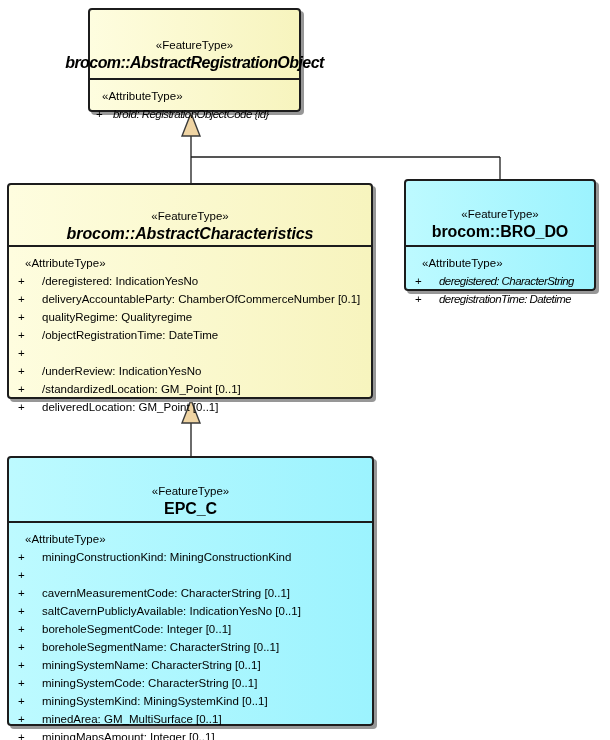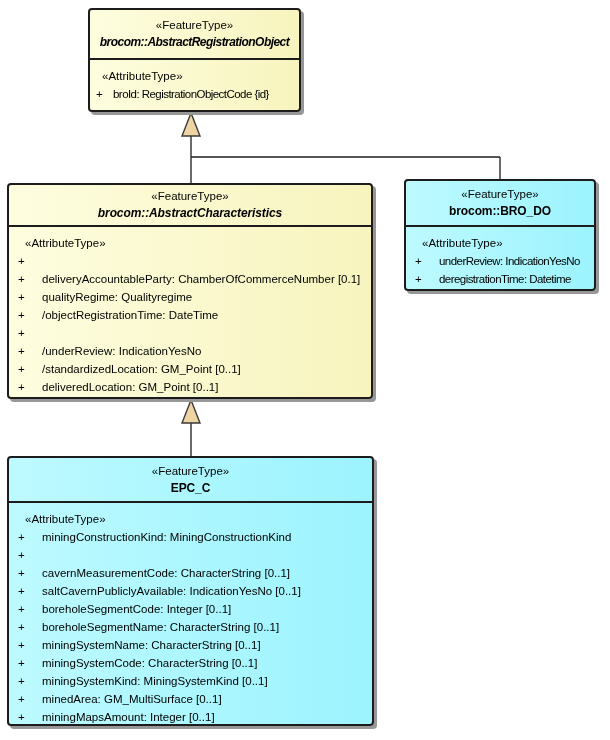--- a/index.html
+++ b/index.html
@@ -13,30 +13,31 @@
     position:absolute; box-sizing:border-box;
     border:2px solid #1c1c1c; border-radius:4px;
     box-shadow:3px 3px 0 #979797;
   }
   .yellow { background:linear-gradient(90deg,#FEFDDF 0%,#F7F4BE 100%); }
   .cyan   { background:linear-gradient(90deg,#BDFAFF 0%,#9CF3FE 100%); }
   .title {
     box-sizing:border-box; border-bottom:2px solid #1c1c1c;
     display:flex; flex-direction:column; align-items:center; justify-content:center;
     line-height:17px;
+    margin-top:20px;
   }
   .stereo { font-size:11.5px; }
-  .cls-name { font-size:12px; font-weight:bold; letter-spacing:-0.1px; }
+  .cls-name { font-size:16px; font-weight:bold; letter-spacing:-0.1px; }
   .abstract .cls-name { font-style:italic; }
   .attrs { box-sizing:border-box; padding-top:7px; }
   .section-label { font-size:11.5px; height:18px; line-height:18px; padding-left:16px; }
   .row { display:flex; height:18px; line-height:18px; font-size:11.5px; white-space:nowrap; }
   .vis { flex:0 0 24px; padding-left:9px; box-sizing:content-box; }
   .vis-narrow .vis { flex-basis:17px; padding-left:6px; }
-  .squeeze { letter-spacing:-0.55px; }
+  .squeeze { letter-spacing:-0.55px;font-style:italic; }
   .attr-text { overflow:hidden; }
 </style>
 </head>
 <body>
 
 <div class="canvas">
 
   <svg class="connector-layer" viewBox="0 0 610 740" xmlns="http://www.w3.org/2000/svg">
     <g stroke="#1c1c1c" stroke-width="1.3" fill="none">
       <path d="M191 136 V183"></path>
@@ -64,20 +65,21 @@
 
   <div class="uml-box yellow abstract" style="left:7px; top:183px; width:366px; height:216px;">
     <div class="title" style="height:42px;">
       <div class="stereo">«FeatureType»</div>
       <div class="cls-name">brocom::AbstractCharacteristics</div>
     </div>
     <div class="attrs">
       <div class="section-label">«AttributeType»</div>
       <div class="row">
         <span class="vis">+</span>
+        <span class="attr-text">/deregistered: IndicationYesNo</span>
       </div>
       <div class="row">
         <span class="vis">+</span>
         <span class="attr-text">deliveryAccountableParty: ChamberOfCommerceNumber [0.1]</span>
       </div>
       <div class="row">
         <span class="vis">+</span>
         <span class="attr-text">qualityRegime: Qualityregime</span>
       </div>
       <div class="row">
@@ -104,21 +106,21 @@
 
   <div class="uml-box cyan" style="left:404px; top:179px; width:192px; height:112px;">
     <div class="title" style="height:46px;">
       <div class="stereo">«FeatureType»</div>
       <div class="cls-name">brocom::BRO_DO</div>
     </div>
     <div class="attrs">
       <div class="section-label">«AttributeType»</div>
       <div class="row">
         <span class="vis">+</span>
-        <span class="attr-text squeeze">underReview: IndicationYesNo</span>
+        <span class="attr-text squeeze">deregistered: CharacterString</span>
       </div>
       <div class="row">
         <span class="vis">+</span>
         <span class="attr-text squeeze">deregistrationTime: Datetime</span>
       </div>
     </div>
   </div>
 
   <div class="uml-box cyan" style="left:7px; top:456px; width:367px; height:270px;">
     <div class="title" style="height:45px;">

